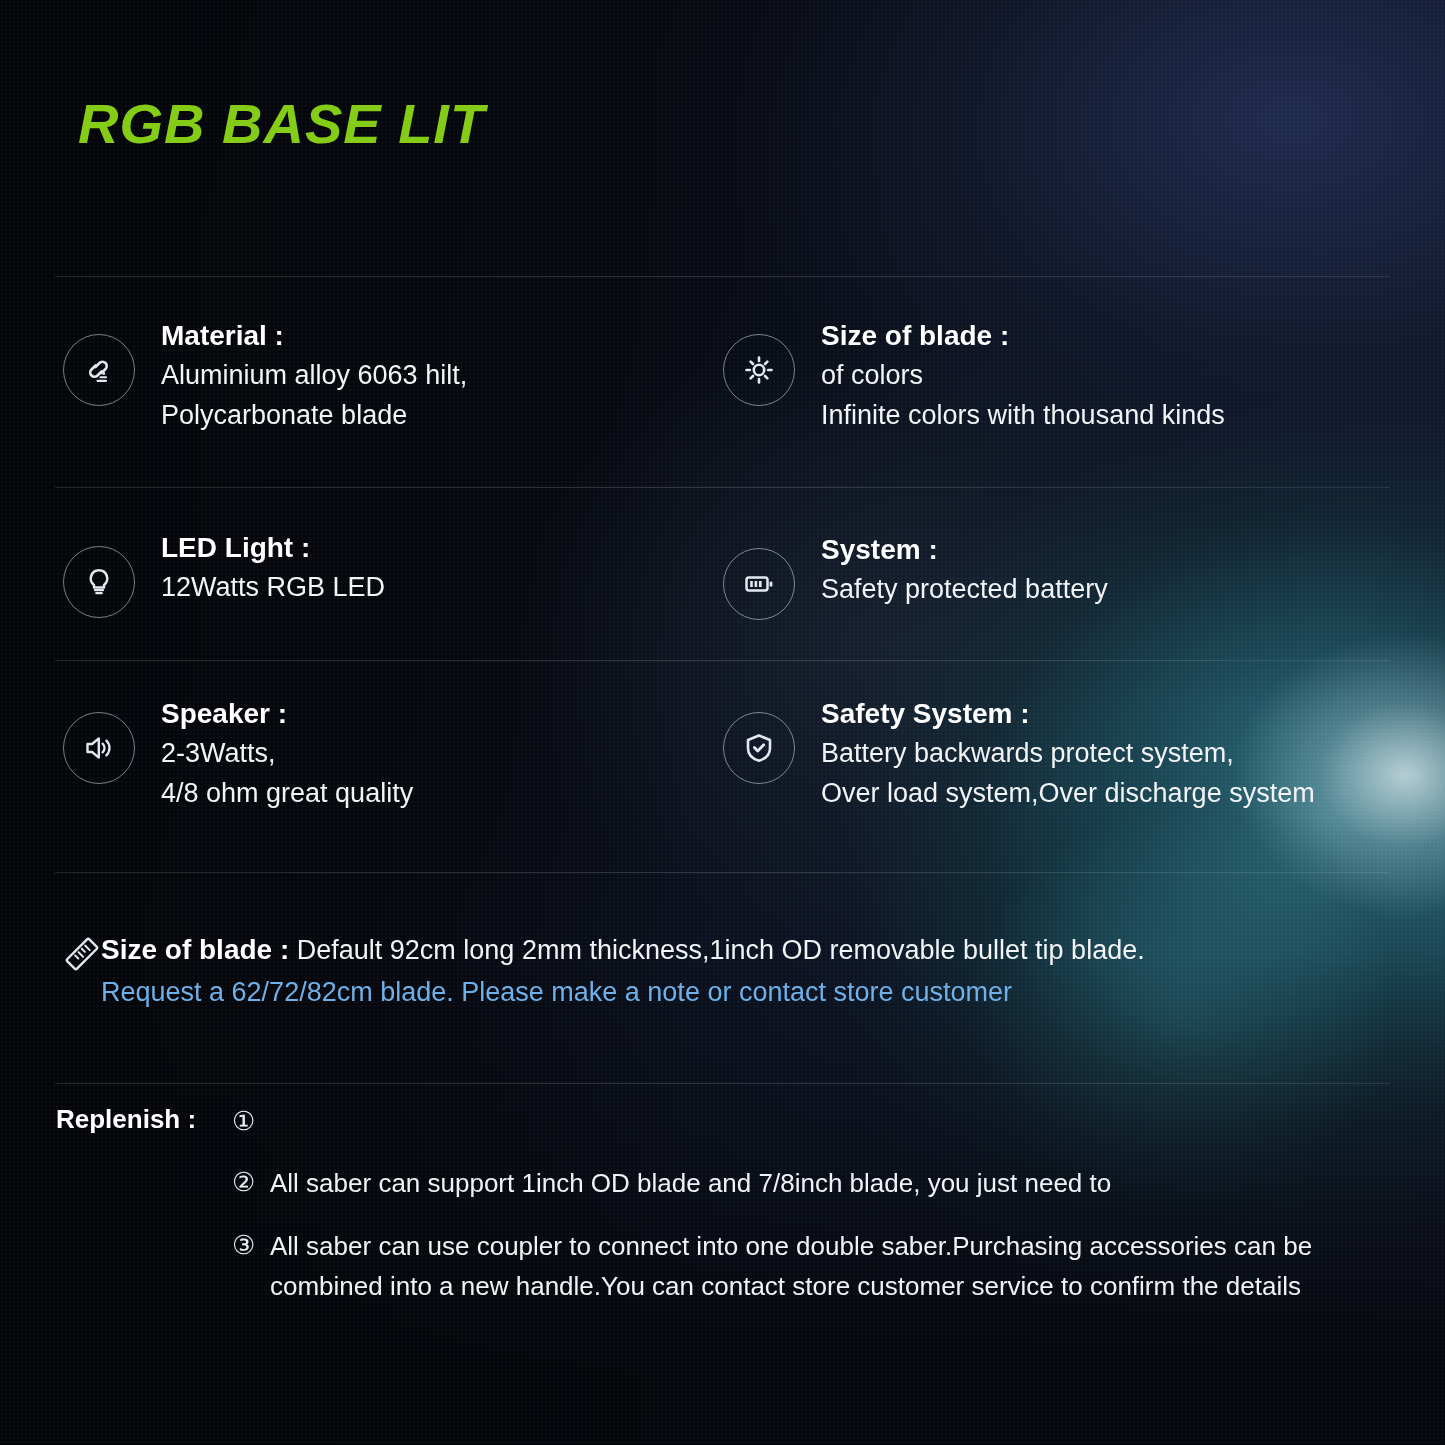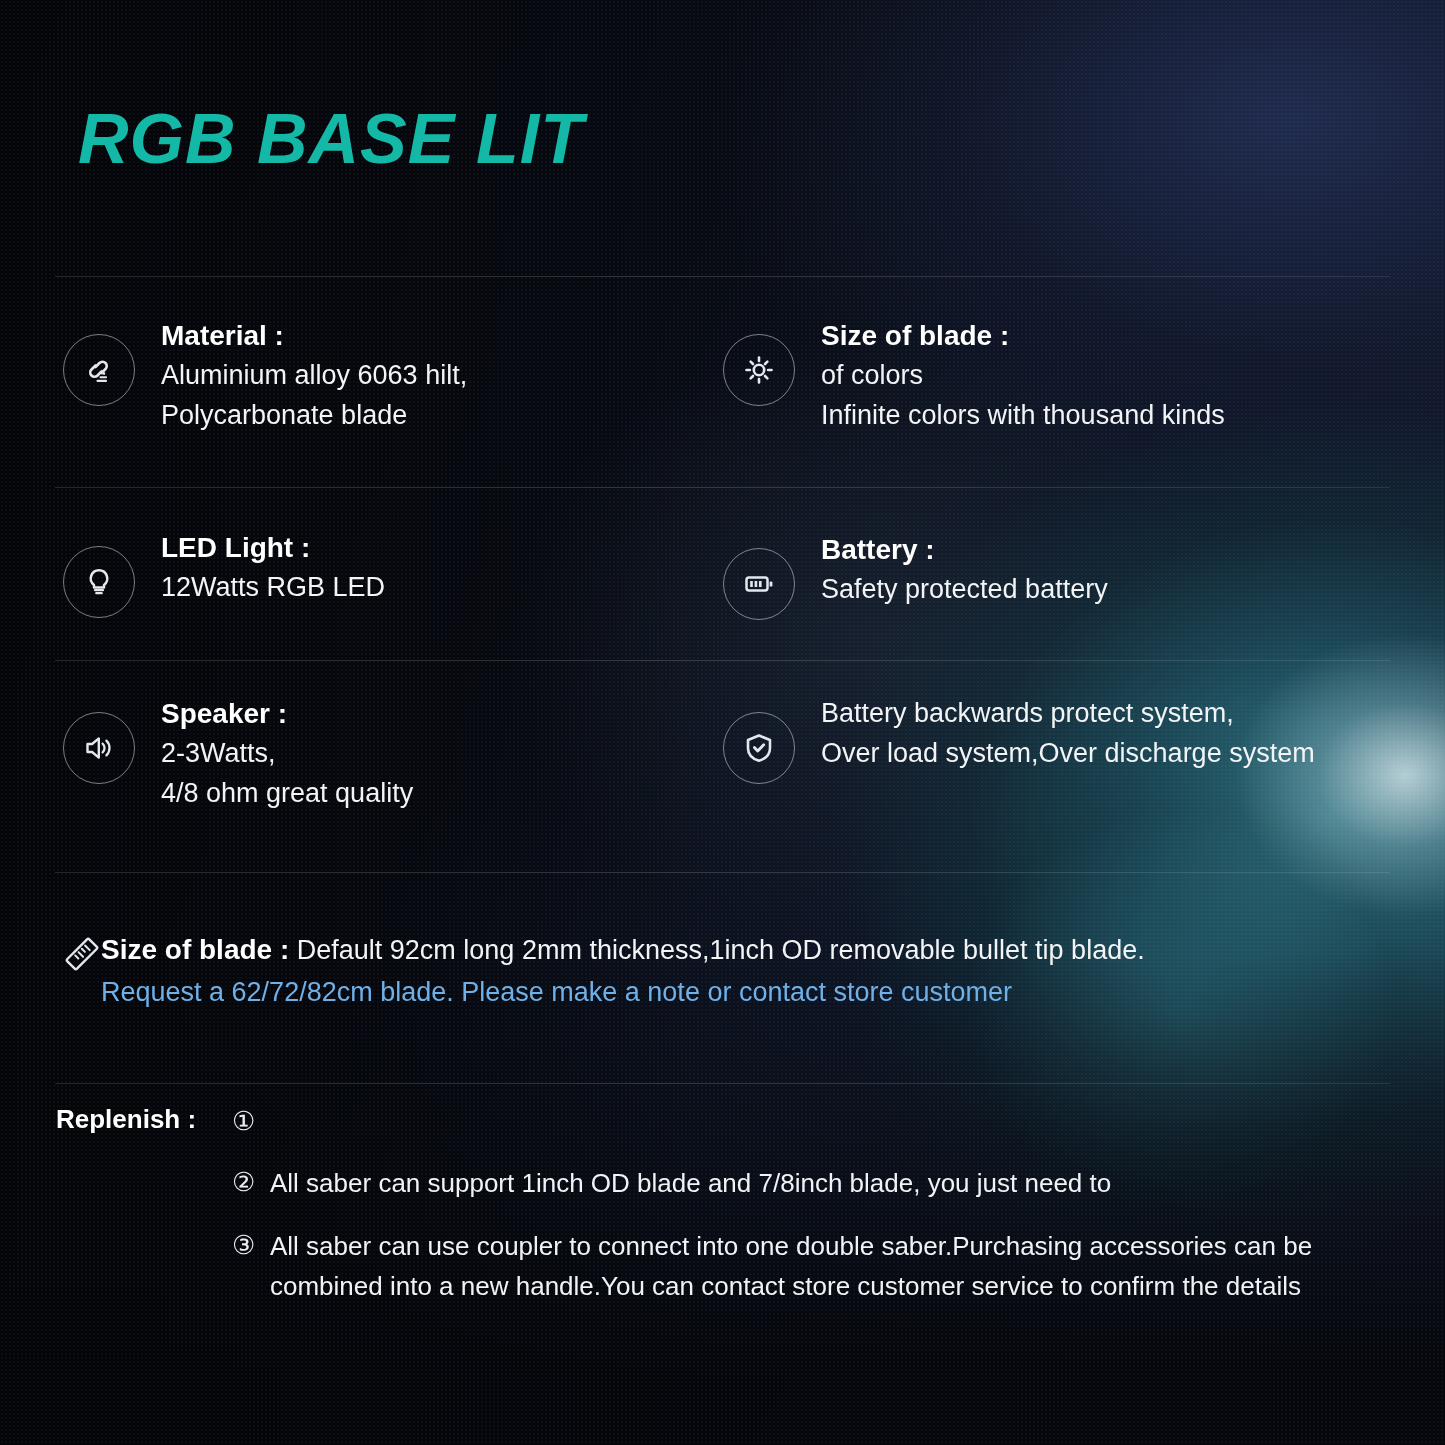--- a/index.html
+++ b/index.html
@@ -58,27 +58,27 @@
     background-size: 4px 4px;
     opacity: 0.85;
   }
 
   
   .content { position: relative; z-index: 5; }
 
   .title {
     position: absolute;
     left: 78px;
-    top: 104px;
-    font-size: 70px;
+    top: 96px;
+    font-size: 56px;
     font-weight: 700;
     font-style: italic;
     letter-spacing: 1px;
     line-height: 1;
-    color: #14b8a6;
+    color: #84cc16;
     white-space: nowrap;
   }
 
   .divider {
     position: absolute;
     left: 55px;
     width: 1335px;
     height: 1px;
     background: linear-gradient(to right, rgba(255,255,255,0.13) 0%,
                 rgba(255,255,255,0.17) 45%, rgba(255,255,255,0.10) 100%);
@@ -276,21 +276,21 @@
       <div class="icon-wrap">
         <svg width="36" height="36" viewBox="0 0 36 36" fill="none">
           <rect x="5.5" y="11.5" width="21" height="13" rx="2.4" stroke="#e2e8ee" stroke-width="2.5"></rect>
           <rect x="28.6" y="15.4" width="2.8" height="5.2" rx="1.2" fill="#e2e8ee"></rect>
           <rect x="9.2" y="15" width="2.6" height="6" fill="#e2e8ee"></rect>
           <rect x="13.6" y="15" width="2.6" height="6" fill="#e2e8ee"></rect>
           <rect x="18" y="15" width="2.6" height="6" fill="#e2e8ee"></rect>
         </svg>
       </div>
       <div class="txt">
-        <div class="label">Battery :</div>
+        <div class="label">System :</div>
         <div class="value">Safety protected battery</div>
       </div>
     </div>
 
     <div class="spec spec-speaker">
       <div class="icon-wrap">
         <svg width="36" height="36" viewBox="0 0 36 36" fill="none">
           <path d="M6.5 14 h4.6 L17.8 8.4 v19.2 L11.1 22 H6.5 z" stroke="#e2e8ee" stroke-width="2.4" stroke-linejoin="round"></path>
           <path d="M21.6 13.6 a6 6 0 0 1 0 8.8" stroke="#e2e8ee" stroke-width="2.3" stroke-linecap="round"></path>
           <path d="M25.4 10.6 a10.4 10.4 0 0 1 0 14.8" stroke="#e2e8ee" stroke-width="2.3" stroke-linecap="round"></path>
@@ -304,20 +304,21 @@
     </div>
 
     <div class="spec spec-safety">
       <div class="icon-wrap">
         <svg width="36" height="36" viewBox="0 0 36 36" fill="none">
           <path d="M18 5.5 L29 10 v8.2 c0 6.3 -4.6 10.6 -11 12.6 c-6.4 -2 -11 -6.3 -11 -12.6 V10 z" stroke="#e2e8ee" stroke-width="2.6" stroke-linejoin="round"></path>
           <path d="M13.4 17.6 l3.3 3.4 l6 -6.2" stroke="#e2e8ee" stroke-width="2.8" stroke-linecap="round" stroke-linejoin="round"></path>
         </svg>
       </div>
       <div class="txt">
+        <div class="label">Safety System :</div>
         <div class="value">Battery backwards protect system,</div>
         <div class="value">Over load system,Over discharge system</div>
       </div>
     </div>
 
     <div class="size-block">
       <div class="icon-wrap">
         <svg width="38" height="38" viewBox="0 0 38 38" fill="none">
           <rect x="3.5" y="12.2" width="31" height="13.6" rx="1.6" transform="rotate(-45 19 19)" stroke="#e2e8ee" stroke-width="2.4"></rect>
           <g stroke="#e2e8ee" stroke-width="2" stroke-linecap="round">

